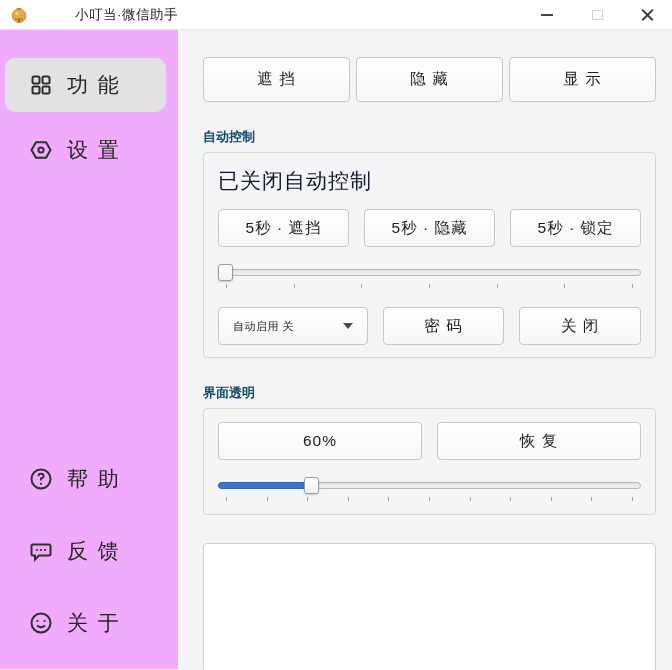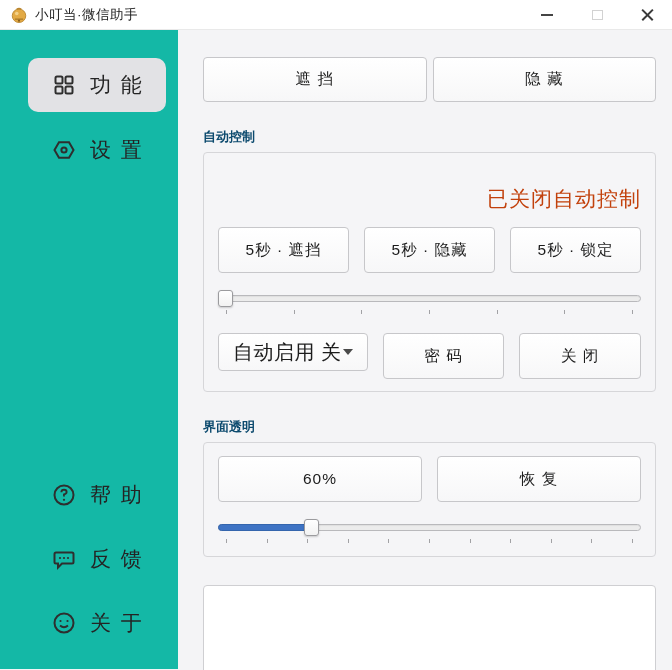--- a/index.html
+++ b/index.html
@@ -6,84 +6,84 @@
   html,body { width:672px; height:670px; overflow:hidden; }
   body {
     font-family:"Liberation Sans","DejaVu Sans",sans-serif;
     background:#f4f4f6; color:#222;
     -webkit-font-smoothing:antialiased;
   }
 
   
   .titlebar {
     height:30px; background:#ffffff; border-bottom:1px solid #e9e9e9;
-    display:flex; align-items:center; padding-left:10px;
+    display:flex; align-items:center; padding-left:10px;gap:40px;
   }
   .titlebar .app-icon { width:18px; height:18px; margin-right:7px; flex:0 0 auto; }
   .titlebar .title { font-size:13.5px; color:#1b1b1b; letter-spacing:0.5px; }
   .win-controls { margin-left:auto; display:flex; height:100%; }
   .win-btn { width:50px; height:100%; display:flex; align-items:center; justify-content:center; cursor:default; }
   .min-glyph { width:12px; height:2px; background:#444; }
   .max-glyph { width:11px; height:10px; border:1.5px solid #d2d2d2; background:transparent; }
   .close-glyph { position:relative; width:13px; height:13px; }
   .close-glyph::before,.close-glyph::after {
     content:""; position:absolute; left:-1px; top:5.5px; width:15px; height:1.8px; background:#3a3a3a;
   }
   .close-glyph::before { transform:rotate(45deg); }
   .close-glyph::after { transform:rotate(-45deg); }
 
   
   .content { display:flex; height:639px; }
   .sidebar {
-    width:178px; background:#14b8a6; height:100%;
-    display:flex; flex-direction:column; padding:28px 12px 24px 28px;
+    width:178px; background:#f0abfc; height:100%;
+    display:flex; flex-direction:column; padding:28px 12px 24px 5px;
   }
   .side-item {
     display:flex; align-items:center; height:54px; padding-left:24px;
     border-radius:10px; cursor:pointer;
   }
   .side-item.small { height:44px; }
   .side-item.selected { background:#e2e2e5; }
   .side-item .s-icon { width:24px; height:24px; margin-right:14px; flex:0 0 auto; }
   .side-item .s-label { font-size:21px; color:#242424; letter-spacing:2px; white-space:nowrap; }
   .side-group-top { display:flex; flex-direction:column; gap:11px; }
   .side-spacer { flex:1; }
-  .side-group-bottom { display:flex; flex-direction:column; gap:20px; }
+  .side-group-bottom { display:flex; flex-direction:column; gap:28px; }
 
   .main { flex:1; padding:27px 16px 0 25px; }
 
   
   .btn {
     background:linear-gradient(180deg,#ffffff 0%,#f7f7f8 100%);
     border:1px solid #c7c7ca; border-radius:4px;
     font-size:15.5px; color:#1c1c1c; letter-spacing:1px;
     display:flex; align-items:center; justify-content:center;
     cursor:pointer; font-family:inherit;
   }
   .quick-row { display:flex; gap:6px; }
   .quick-row .btn { flex:1; height:45px; }
 
   .section-label { font-size:13px; color:#0c4a6e; margin-top:26px; margin-bottom:6px; font-weight:bold; }
 
   .groupbox {
     border:1px solid #d6d6d9; border-radius:4px; background:#f5f5f7;
     padding:13px 14px 12px 14px;
   }
-  .status-heading { text-align:right; font-size:21px; color:#c2410c; margin-top:19px; margin-bottom:14px; letter-spacing:1px; }
+  .status-heading { text-align:left; font-size:21px; color:#0f172a; margin-top:1px; margin-bottom:14px; letter-spacing:1px; }
   .box-row { display:flex; gap:15px; }
-  .box-row .btn { flex:1; height:46px; }
+  .box-row .btn { flex:1; height:38px; }
   .box-row.mt { margin-top:18px; }
 
   
   .dropdown {
     flex:1; height:38px; background:linear-gradient(180deg,#ffffff 0%,#f7f7f8 100%);
     border:1px solid #c7c7ca; border-radius:4px; display:flex; align-items:center;
     padding:0 14px; cursor:pointer;
   }
-  .dropdown .dd-value { font-size:20px; color:#1c1c1c; letter-spacing:0.5px; }
+  .dropdown .dd-value { font-size:11px; color:#1c1c1c; letter-spacing:0.5px; }
   .dd-arrow { margin-left:auto; width:0; height:0; border-left:5px solid transparent; border-right:5px solid transparent; border-top:6px solid #4a4a4a; }
 
   
   .slider { position:relative; height:17px; margin-top:17px; cursor:pointer; }
   .slider-track {
     position:absolute; left:0; right:0; top:5px; height:7px;
     background:#ececec; border:1px solid #b9b9bc; border-radius:4px;
     box-shadow:inset 0 1px 1px rgba(0,0,0,0.06);
   }
   .slider-fill {
@@ -187,20 +187,21 @@
         <span class="s-label">关 于</span>
       </div>
     </div>
   </div>
 
   <div class="main">
 
     <div class="quick-row">
       <button class="btn">遮 挡</button>
       <button class="btn">隐 藏</button>
+      <button class="btn">显 示</button>
     </div>
 
     <div class="section-label">自动控制</div>
     <div class="groupbox">
       <div class="status-heading">已关闭自动控制</div>
 
       <div class="box-row">
         <button class="btn">5秒 · 遮挡</button>
         <button class="btn">5秒 · 隐藏</button>
         <button class="btn">5秒 · 锁定</button>

